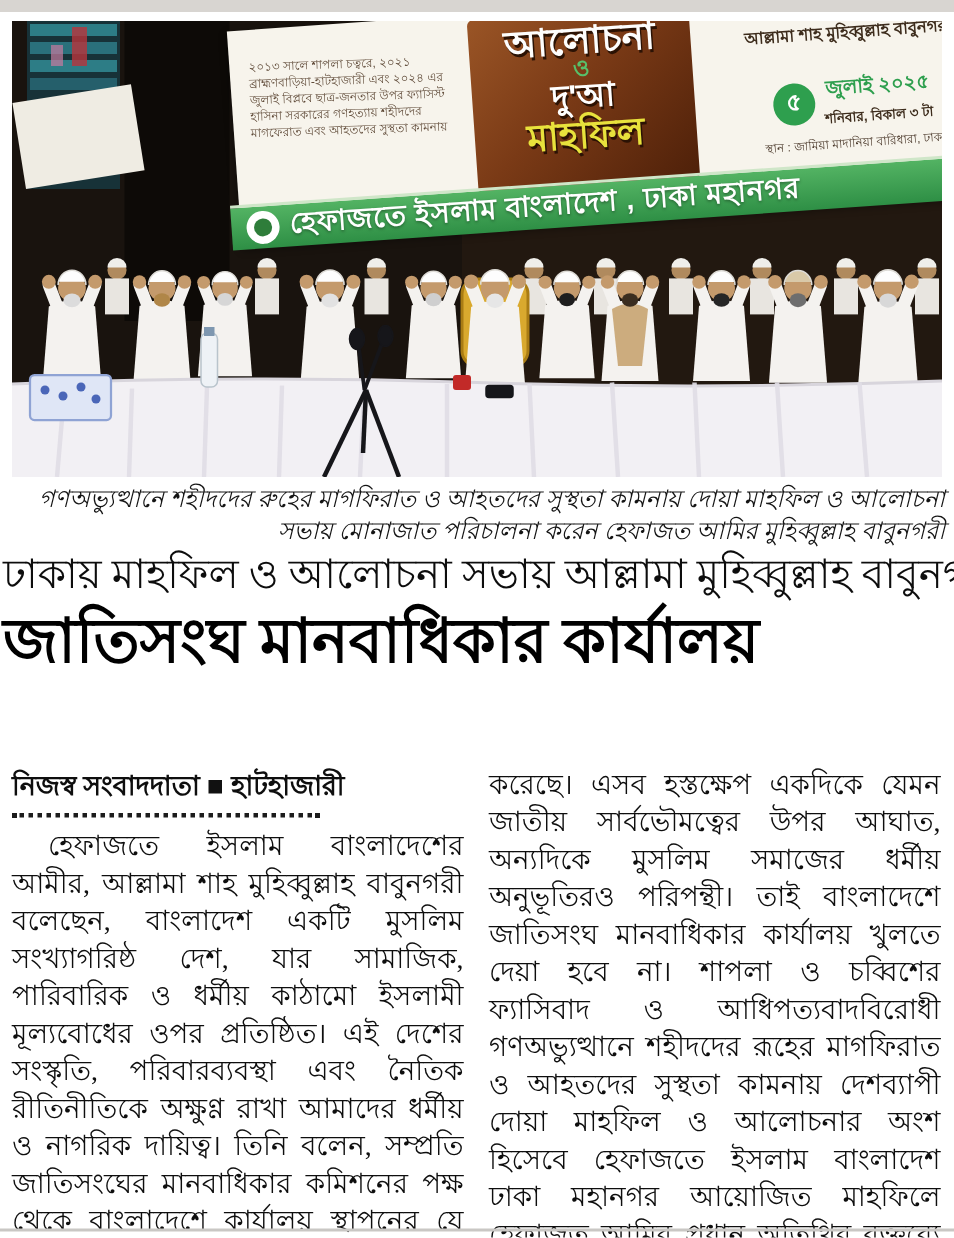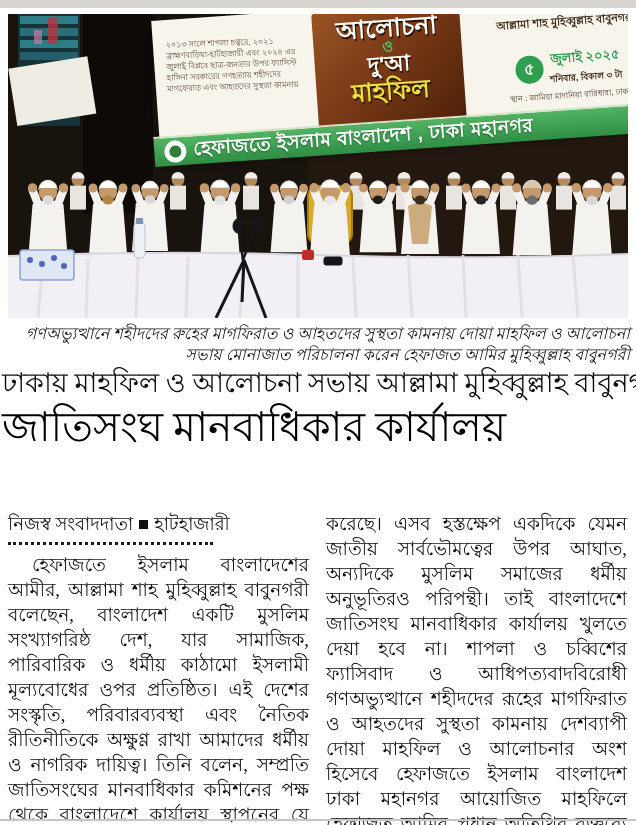--- a/index.html
+++ b/index.html
@@ -40,25 +40,25 @@
                 display:flex; align-items:center; justify-content:center; }
   .strip-logo span { width:12px; height:12px; border-radius:50%; background:#2e7d3a; display:block; }
   .strip-text { color:#ffffff; font-size:19px; font-weight:bold; white-space:nowrap; letter-spacing:.5px;
                 text-shadow:0 1px 2px rgba(0,0,0,.35); }
 
   
   .caption { position:absolute; left:8px; top:323px; width:622px; font-style:italic;
              font-size:16px; line-height:21px; color:#141414;text-align:right; }
   .kicker  { position:absolute; left:2px; top:367px; width:632px; font-size:27px; line-height:33px;
              color:#0d0d0d; white-space:nowrap; }
-  .headline { position:absolute; left:2px; top:402px; width:632px; font-size:41px; font-weight:normal;
+  .headline { position:absolute; left:2px; top:402px; width:632px; font-size:41px; font-weight:bold;
               line-height:50px; color:#000; }
   .columns { position:absolute; left:8px; top:512px; width:620px; display:flex; gap:17px; }
   .col { width:301px; font-size:18.5px; line-height:25px; text-align:justify; color:#0e0e0e; }
-  .byline { font-size:18px; font-weight:normal; white-space:nowrap; }
+  .byline { font-size:18px; font-weight:bold; white-space:nowrap; }
   .byline .sq { display:inline-block; width:9px; height:9px; background:#111; margin:0 6px 1px 6px; }
   .dotted-rule { width:205px; border-bottom:3px dotted #1c1c1c; margin:5px 0 8px 0; }
   .body-lead { text-indent:24px; }
   .bottom-rule { position:absolute; left:0; top:819px; width:636px; height:2px; background:#c9c7c4; }
 </style>
 </head>
 <body>
 
 <div class="top-strip"></div>
 

